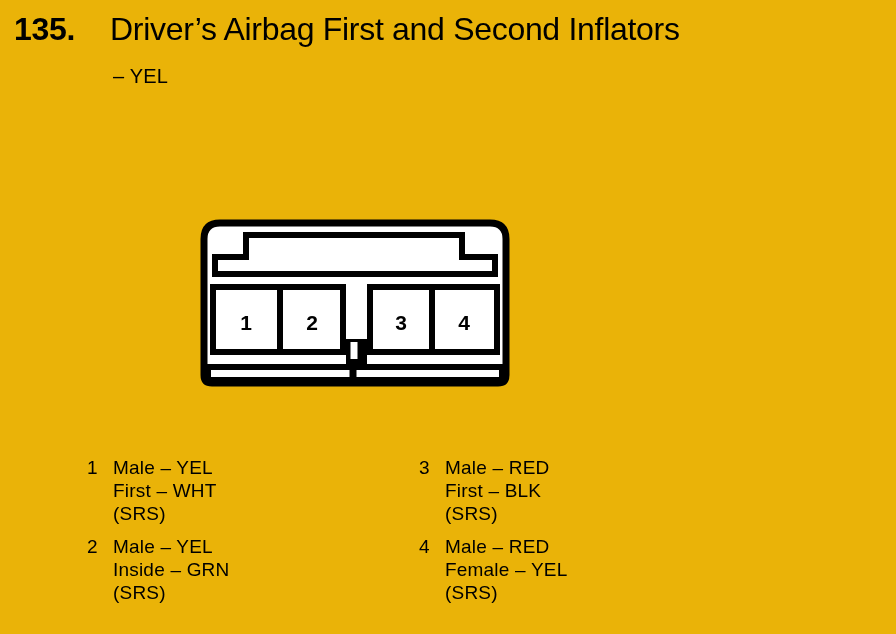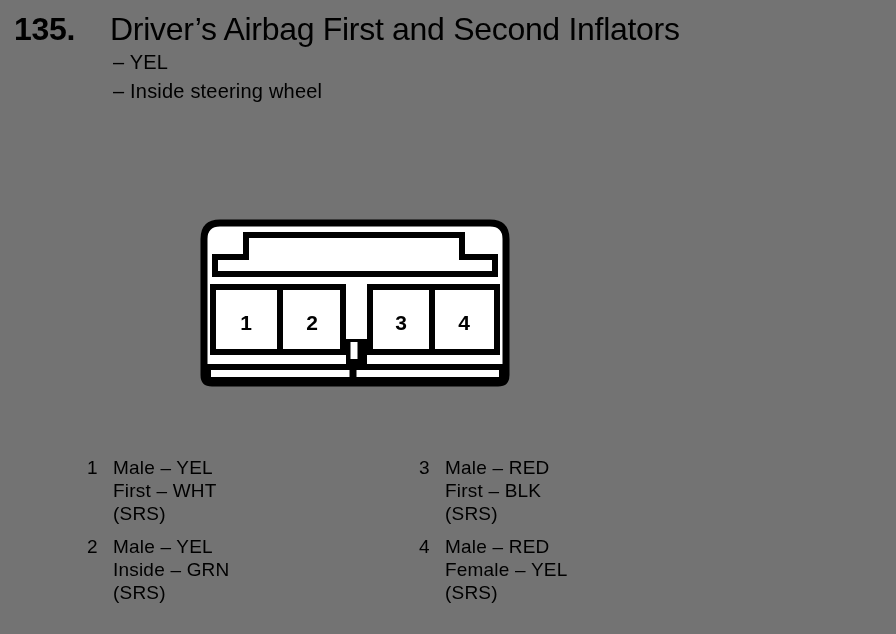--- a/index.html
+++ b/index.html
@@ -4,21 +4,21 @@
 <style>
   html, body {
     margin: 0;
     padding: 0;
     background: #ffffff;
   }
   .page {
     position: relative;
     width: 896px;
     height: 634px;
-    background: #737373;
+    background: #eab308;
     color: #000000;
     font-family: "Liberation Sans", sans-serif;
     overflow: hidden;
   }
 
   
   .title-row {
     position: absolute;
     left: 14px;
     top: 10px;
@@ -39,21 +39,21 @@
     margin: 0;
     font-size: inherit;
     font-weight: normal;
     line-height: inherit;
   }
 
   
   .attr-list {
     position: absolute;
     left: 113px;
-    top: 48px;
+    top: 62px;
     margin: 0;
     padding: 0;
     list-style: none;
     font-size: 20px;
     line-height: 29px;
     letter-spacing: 0.2px;
   }
 
   
   .connector {
@@ -103,21 +103,20 @@
 
 <div class="page">
 
   <header class="title-row">
     <span class="item-no">135.</span>
     <h1 class="title">Driver’s Airbag First and Second Inflators</h1>
   </header>
 
   <ul class="attr-list">
     <li>– YEL</li>
-    <li>– Inside steering wheel</li>
   </ul>
 
   <div class="connector">
     <svg width="314" height="172" viewBox="0 0 314 172">
 
       <path class="stroke" stroke-width="7" d="M22 6 H292 Q308 6 308 22 V158 Q308 166 300 166 H14 Q6 166 6 158 V22 Q6 6 22 6 Z"></path>
 
       <polygon class="stroke" stroke-width="6" points="17,57 17,40 48,40 48,18 264,18 264,40 297,40 297,57"></polygon>
 
       <rect class="stroke" stroke-width="6" x="15" y="70" width="130" height="65"></rect>

